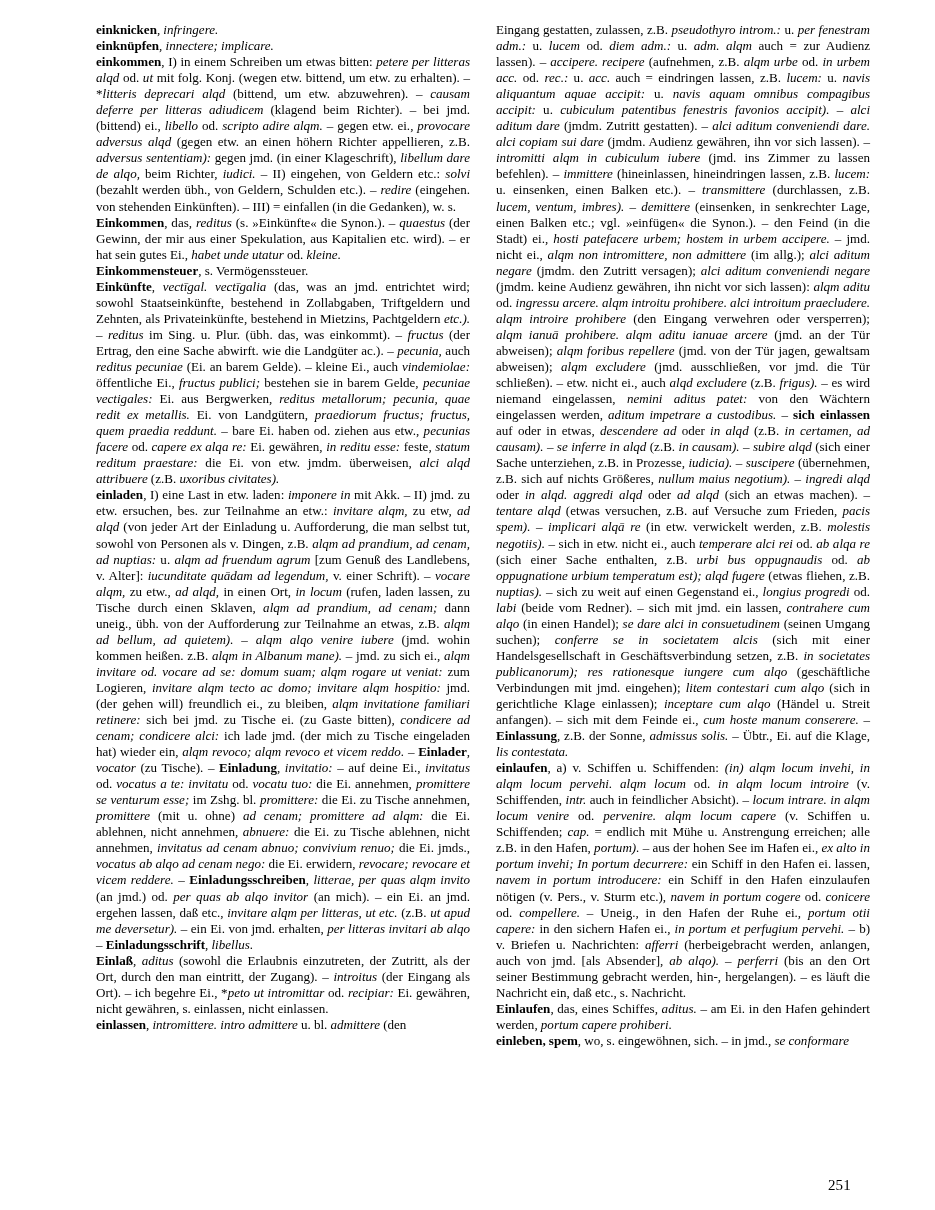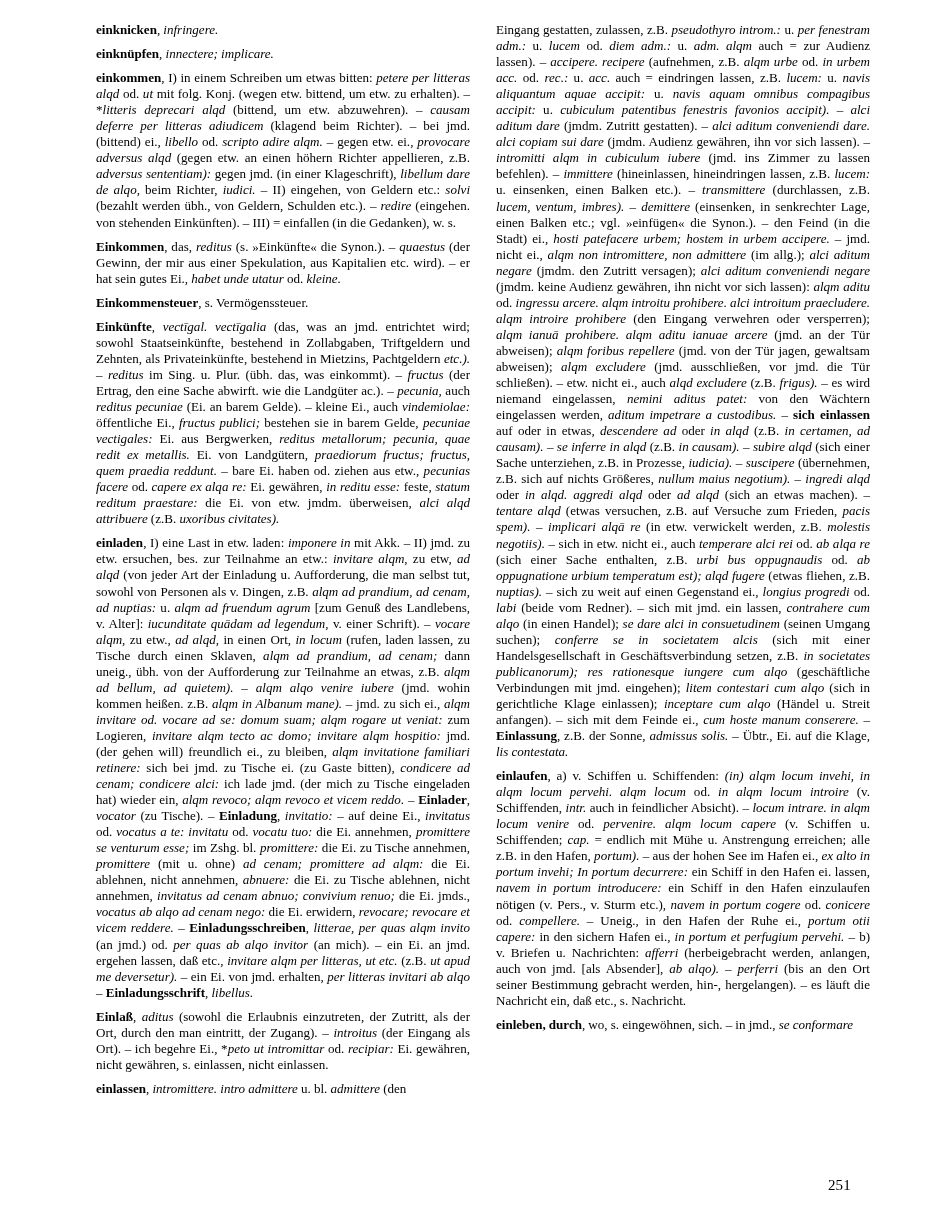--- a/index.html
+++ b/index.html
@@ -34,21 +34,21 @@
   .entry {
     font-size: 13.05px;
     line-height: 16.05px;
     text-align: justify;
     text-justify: inter-word;
     margin: 0;
     hyphens: manual;
     -webkit-hyphens: manual;
     word-spacing: -0.1px;
   }
-  .entry + .entry { margin-top: 8px; }
+  .entry + .entry { margin-top: 0; }
   .hw { font-weight: bold; }
   .it { font-style: italic; }
   .folio {
     position: absolute;
     right: 84px;
     bottom: 16px;
     font-size: 15px;
     letter-spacing: 0.2px;
   }
   .col-left .entry:first-child { text-indent: 0; }
@@ -65,17 +65,18 @@
         <p class="entry"><span class="hw">Einkommen</span><span>, das, </span><span class="it">reditus</span><span> (s. »Einkünfte« die Synon.). – </span><span class="it">quaestus</span><span> (der Gewinn, der mir aus einer Spekulation, aus Kapitalien etc. wird). – er hat sein gutes Ei., </span><span class="it">habet unde utatur</span><span> od. </span><span class="it">kleine.</span></p>
         <p class="entry"><span class="hw">Einkommensteuer</span><span>, s. Vermögenssteuer.</span></p>
         <p class="entry"><span class="hw">Einkünfte</span><span>, </span><span class="it">vectīgal. vectīgalia</span><span> (das, was an jmd. entrichtet wird; sowohl Staatseinkünfte, bestehend in Zollabgaben, Triftgeldern und Zehnten, als Privateinkünfte, bestehend in Mietzins, Pachtgeldern </span><span class="it">etc.).</span><span> – </span><span class="it">reditus</span><span> im Sing. u. Plur. (übh. das, was einkommt). – </span><span class="it">fructus</span><span> (der Ertrag, den eine Sache abwirft. wie die Landgüter ac.). – </span><span class="it">pecunia,</span><span> auch </span><span class="it">reditus pecuniae</span><span> (Ei. an barem Gelde). – kleine Ei., auch </span><span class="it">vindemiolae:</span><span> öffentliche Ei., </span><span class="it">fructus publici;</span><span> bestehen sie in barem Gelde, </span><span class="it">pecuniae vectigales:</span><span> Ei. aus Bergwerken, </span><span class="it">reditus metallorum; pecunia, quae redit ex metallis.</span><span> Ei. von Landgütern, </span><span class="it">praediorum fructus; fructus, quem praedia reddunt.</span><span> – bare Ei. haben od. ziehen aus etw., </span><span class="it">pecunias facere</span><span> od. </span><span class="it">capere ex alqa re:</span><span> Ei. gewähren, </span><span class="it">in reditu esse:</span><span> feste, </span><span class="it">statum reditum praestare:</span><span> die Ei. von etw. jmdm. überweisen, </span><span class="it">alci alqd attribuere</span><span> (z.B. </span><span class="it">uxoribus civitates).</span></p>
         <p class="entry"><span class="hw">einladen</span><span>, I) eine Last in etw. laden: </span><span class="it">imponere in</span><span> mit Akk. – II) jmd. zu etw. ersuchen, bes. zur Teilnahme an etw.: </span><span class="it">invitare alqm,</span><span> zu etw, </span><span class="it">ad alqd</span><span> (von jeder Art der Einladung u. Aufforderung, die man selbst tut, sowohl von Personen als v. Dingen, z.B. </span><span class="it">alqm ad prandium, ad cenam, ad nuptias:</span><span> u. </span><span class="it">alqm ad fruendum agrum</span><span> [zum Genuß des Landlebens, v. Alter]: </span><span class="it">iucunditate quādam ad legendum,</span><span> v. einer Schrift). – </span><span class="it">vocare alqm,</span><span> zu etw., </span><span class="it">ad alqd,</span><span> in einen Ort, </span><span class="it">in locum</span><span> (rufen, laden lassen, zu Tische durch einen Sklaven, </span><span class="it">alqm ad prandium, ad cenam;</span><span> dann uneig., übh. von der Aufforderung zur Teilnahme an etwas, z.B. </span><span class="it">alqm ad bellum, ad quietem).</span><span> – </span><span class="it">alqm alqo venire iubere</span><span> (jmd. wohin kommen heißen. z.B. </span><span class="it">alqm in Albanum mane).</span><span> – jmd. zu sich ei., </span><span class="it">alqm invitare od. vocare ad se: domum suam; alqm rogare ut veniat:</span><span> zum Logieren, </span><span class="it">invitare alqm tecto ac domo; invitare alqm hospitio:</span><span> jmd. (der gehen will) freundlich ei., zu bleiben, </span><span class="it">alqm invitatione familiari retinere:</span><span> sich bei jmd. zu Tische ei. (zu Gaste bitten), </span><span class="it">condicere ad cenam; condicere alci:</span><span> ich lade jmd. (der mich zu Tische eingeladen hat) wieder ein, </span><span class="it">alqm revoco; alqm revoco et vicem reddo.</span><span> – </span><span class="hw">Einlader</span><span>, </span><span class="it">vocator</span><span> (zu Tische). – </span><span class="hw">Einladung</span><span>, </span><span class="it">invitatio:</span><span> – auf deine Ei., </span><span class="it">invitatus</span><span> od. </span><span class="it">vocatus a te: invitatu</span><span> od. </span><span class="it">vocatu tuo:</span><span> die Ei. annehmen, </span><span class="it">promittere se venturum esse;</span><span> im Zshg. bl. </span><span class="it">promittere:</span><span> die Ei. zu Tische annehmen, </span><span class="it">promittere</span><span> (mit u. ohne) </span><span class="it">ad cenam; promittere ad alqm:</span><span> die Ei. ablehnen, nicht annehmen, </span><span class="it">abnuere:</span><span> die Ei. zu Tische ablehnen, nicht annehmen, </span><span class="it">invitatus ad cenam abnuo; convivium renuo;</span><span> die Ei. jmds., </span><span class="it">vocatus ab alqo ad cenam nego:</span><span> die Ei. erwidern, </span><span class="it">revocare; revocare et vicem reddere.</span><span> – </span><span class="hw">Einladungsschreiben</span><span>, </span><span class="it">litterae, per quas alqm invito</span><span> (an jmd.) od. </span><span class="it">per quas ab alqo invitor</span><span> (an mich). – ein Ei. an jmd. ergehen lassen, daß etc., </span><span class="it">invitare alqm per litteras, ut etc.</span><span> (z.B. </span><span class="it">ut apud me deversetur).</span><span> – ein Ei. von jmd. erhalten, </span><span class="it">per litteras invitari ab alqo</span><span> – </span><span class="hw">Einladungsschrift</span><span>, </span><span class="it">libellus.</span></p>
         <p class="entry"><span class="hw">Einlaß</span><span>, </span><span class="it">aditus</span><span> (sowohl die Erlaubnis einzutreten, der Zutritt, als der Ort, durch den man eintritt, der Zugang). – </span><span class="it">introitus</span><span> (der Eingang als Ort). – ich begehre Ei., *</span><span class="it">peto ut intromittar</span><span> od. </span><span class="it">recipiar:</span><span> Ei. gewähren, nicht gewähren, s. einlassen, nicht einlassen.</span></p>
         <p class="entry"><span class="hw">einlassen</span><span>, </span><span class="it">intromittere. intro admittere</span><span> u. bl. </span><span class="it">admittere</span><span> (den</span></p>
       </div>
     <div class="column col-right" id="col-right">
         <p class="entry"><span>Eingang gestatten, zulassen, z.B. </span><span class="it">pseudothyro introm.:</span><span> u. </span><span class="it">per fenestram adm.:</span><span> u. </span><span class="it">lucem</span><span> od. </span><span class="it">diem adm.:</span><span> u. </span><span class="it">adm. alqm</span><span> auch = zur Audienz lassen). – </span><span class="it">accipere. recipere</span><span> (aufnehmen, z.B. </span><span class="it">alqm urbe</span><span> od. </span><span class="it">in urbem acc.</span><span> od. </span><span class="it">rec.:</span><span> u. </span><span class="it">acc.</span><span> auch = eindringen lassen, z.B. </span><span class="it">lucem:</span><span> u. </span><span class="it">navis aliquantum aquae accipit:</span><span> u. </span><span class="it">navis aquam omnibus compagibus accipit:</span><span> u. </span><span class="it">cubiculum patentibus fenestris favonios accipit).</span><span> – </span><span class="it">alci aditum dare</span><span> (jmdm. Zutritt gestatten). – </span><span class="it">alci aditum conveniendi dare. alci copiam sui dare</span><span> (jmdm. Audienz gewähren, ihn vor sich lassen). – </span><span class="it">intromitti alqm in cubiculum iubere</span><span> (jmd. ins Zimmer zu lassen befehlen). – </span><span class="it">immittere</span><span> (hineinlassen, hineindringen lassen, z.B. </span><span class="it">lucem:</span><span> u. einsenken, einen Balken etc.). – </span><span class="it">transmittere</span><span> (durchlassen, z.B. </span><span class="it">lucem, ventum, imbres).</span><span> – </span><span class="it">demittere</span><span> (einsenken, in senkrechter Lage, einen Balken etc.; vgl. »einfügen« die Synon.). – den Feind (in die Stadt) ei., </span><span class="it">hosti patefacere urbem; hostem in urbem accipere.</span><span> – jmd. nicht ei., </span><span class="it">alqm non intromittere, non admittere</span><span> (im allg.); </span><span class="it">alci aditum negare</span><span> (jmdm. den Zutritt versagen); </span><span class="it">alci aditum conveniendi negare</span><span> (jmdm. keine Audienz gewähren, ihn nicht vor sich lassen): </span><span class="it">alqm aditu</span><span> od. </span><span class="it">ingressu arcere. alqm introitu prohibere. alci introitum praecludere. alqm introire prohibere</span><span> (den Eingang verwehren oder versperren); </span><span class="it">alqm ianuā prohibere. alqm aditu ianuae arcere</span><span> (jmd. an der Tür abweisen); </span><span class="it">alqm foribus repellere</span><span> (jmd. von der Tür jagen, gewaltsam abweisen); </span><span class="it">alqm excludere</span><span> (jmd. ausschließen, vor jmd. die Tür schließen). – etw. nicht ei., auch </span><span class="it">alqd excludere</span><span> (z.B. </span><span class="it">frigus).</span><span> – es wird niemand eingelassen, </span><span class="it">nemini aditus patet:</span><span> von den Wächtern eingelassen werden, </span><span class="it">aditum impetrare a custodibus.</span><span> – </span><span class="hw">sich einlassen</span><span> auf oder in etwas, </span><span class="it">descendere ad</span><span> oder </span><span class="it">in alqd</span><span> (z.B. </span><span class="it">in certamen, ad causam).</span><span> – </span><span class="it">se inferre in alqd</span><span> (z.B. </span><span class="it">in causam).</span><span> – </span><span class="it">subire alqd</span><span> (sich einer Sache unterziehen, z.B. in Prozesse, </span><span class="it">iudicia).</span><span> – </span><span class="it">suscipere</span><span> (übernehmen, z.B. sich auf nichts Größeres, </span><span class="it">nullum maius negotium).</span><span> – </span><span class="it">ingredi alqd</span><span> oder </span><span class="it">in alqd. aggredi alqd</span><span> oder </span><span class="it">ad alqd</span><span> (sich an etwas machen). – </span><span class="it">tentare alqd</span><span> (etwas versuchen, z.B. auf Versuche zum Frieden, </span><span class="it">pacis spem).</span><span> – </span><span class="it">implicari alqā re</span><span> (in etw. verwickelt werden, z.B. </span><span class="it">molestis negotiis).</span><span> – sich in etw. nicht ei., auch </span><span class="it">temperare alci rei</span><span> od. </span><span class="it">ab alqa re</span><span> (sich einer Sache enthalten, z.B. </span><span class="it">urbi bus oppugnaudis</span><span> od. </span><span class="it">ab oppugnatione urbium temperatum est); alqd fugere</span><span> (etwas fliehen, z.B. </span><span class="it">nuptias).</span><span> – sich zu weit auf einen Gegenstand ei., </span><span class="it">longius progredi</span><span> od. </span><span class="it">labi</span><span> (beide vom Redner). – sich mit jmd. ein lassen, </span><span class="it">contrahere cum alqo</span><span> (in einen Handel); </span><span class="it">se dare alci in consuetudinem</span><span> (seinen Umgang suchen); </span><span class="it">conferre se in societatem alcis</span><span> (sich mit einer Handelsgesellschaft in Geschäftsverbindung setzen, z.B. </span><span class="it">in societates publicanorum); res rationesque iungere cum alqo</span><span> (geschäftliche Verbindungen mit jmd. eingehen); </span><span class="it">litem contestari cum alqo</span><span> (sich in gerichtliche Klage einlassen); </span><span class="it">inceptare cum alqo</span><span> (Händel u. Streit anfangen). – sich mit dem Feinde ei., </span><span class="it">cum hoste manum conserere.</span><span> – </span><span class="hw">Einlassung</span><span>, z.B. der Sonne, </span><span class="it">admissus solis.</span><span> – Übtr., Ei. auf die Klage, </span><span class="it">lis contestata.</span></p>
         <p class="entry"><span class="hw">einlaufen</span><span>, a) v. Schiffen u. Schiffenden: </span><span class="it">(in) alqm locum invehi, in alqm locum pervehi. alqm locum</span><span> od. </span><span class="it">in alqm locum introire</span><span> (v. Schiffenden, </span><span class="it">intr.</span><span> auch in feindlicher Absicht). – </span><span class="it">locum intrare. in alqm locum venire</span><span> od. </span><span class="it">pervenire. alqm locum capere</span><span> (v. Schiffen u. Schiffenden; </span><span class="it">cap.</span><span> = endlich mit Mühe u. Anstrengung erreichen; alle z.B. in den Hafen, </span><span class="it">portum).</span><span> – aus der hohen See im Hafen ei., </span><span class="it">ex alto in portum invehi; In portum decurrere:</span><span> ein Schiff in den Hafen ei. lassen, </span><span class="it">navem in portum introducere:</span><span> ein Schiff in den Hafen einzulaufen nötigen (v. Pers., v. Sturm etc.), </span><span class="it">navem in portum cogere</span><span> od. </span><span class="it">conicere</span><span> od. </span><span class="it">compellere.</span><span> – Uneig., in den Hafen der Ruhe ei., </span><span class="it">portum otii capere:</span><span> in den sichern Hafen ei., </span><span class="it">in portum et perfugium pervehi.</span><span> – b) v. Briefen u. Nachrichten: </span><span class="it">afferri</span><span> (herbeigebracht werden, anlangen, auch von jmd. [als Absender], </span><span class="it">ab alqo).</span><span> – </span><span class="it">perferri</span><span> (bis an den Ort seiner Bestimmung gebracht werden, hin-, hergelangen). – es läuft die Nachricht ein, daß etc., s. Nachricht.</span></p>
-        <p class="entry"><span class="hw">einleben, durch</span><span>, wo, s. eingewöhnen, sich. – in jmd., </span><span class="it">se conformare</span></p>
+        <p class="entry"><span class="hw">Einlaufen</span><span>, das, eines Schiffes, </span><span class="it">aditus.</span><span> – am Ei. in den Hafen gehindert werden, </span><span class="it">portum capere prohiberi.</span></p>
+        <p class="entry"><span class="hw">einleben, spem</span><span>, wo, s. eingewöhnen, sich. – in jmd., </span><span class="it">se conformare</span></p>
       </div>
   </div>
   <div class="folio">251</div>
 </div>
 
 </body></html>

